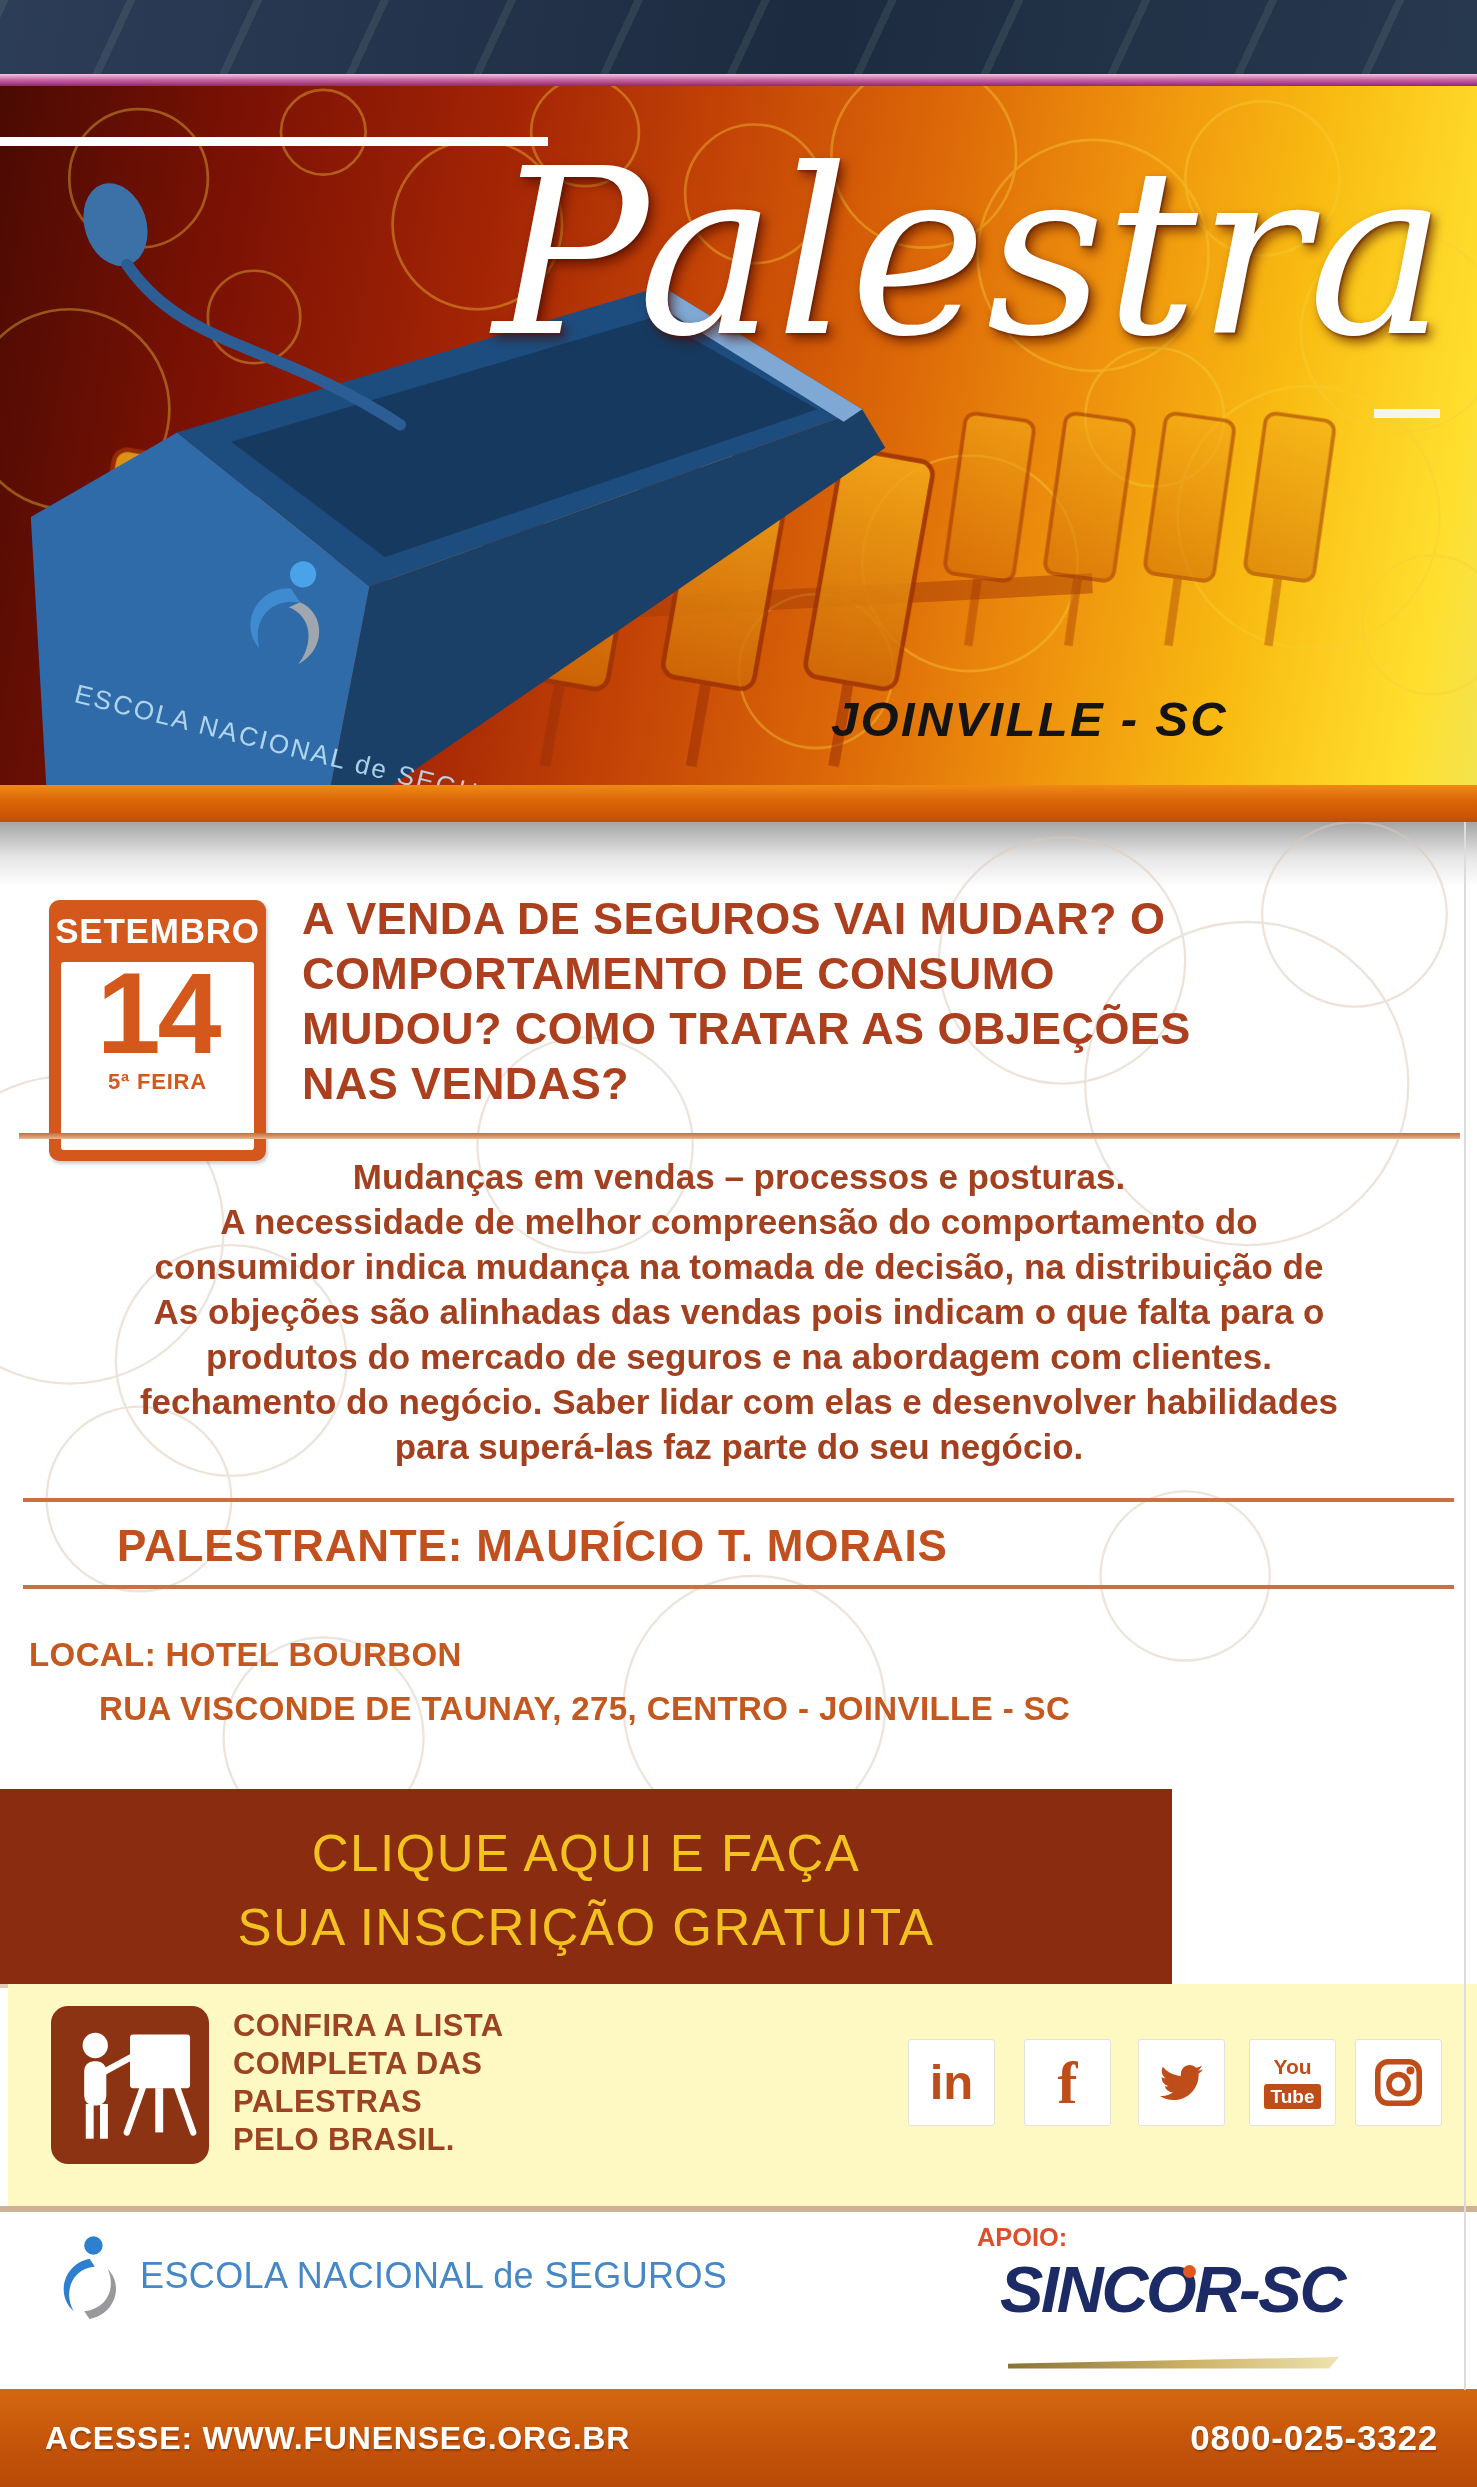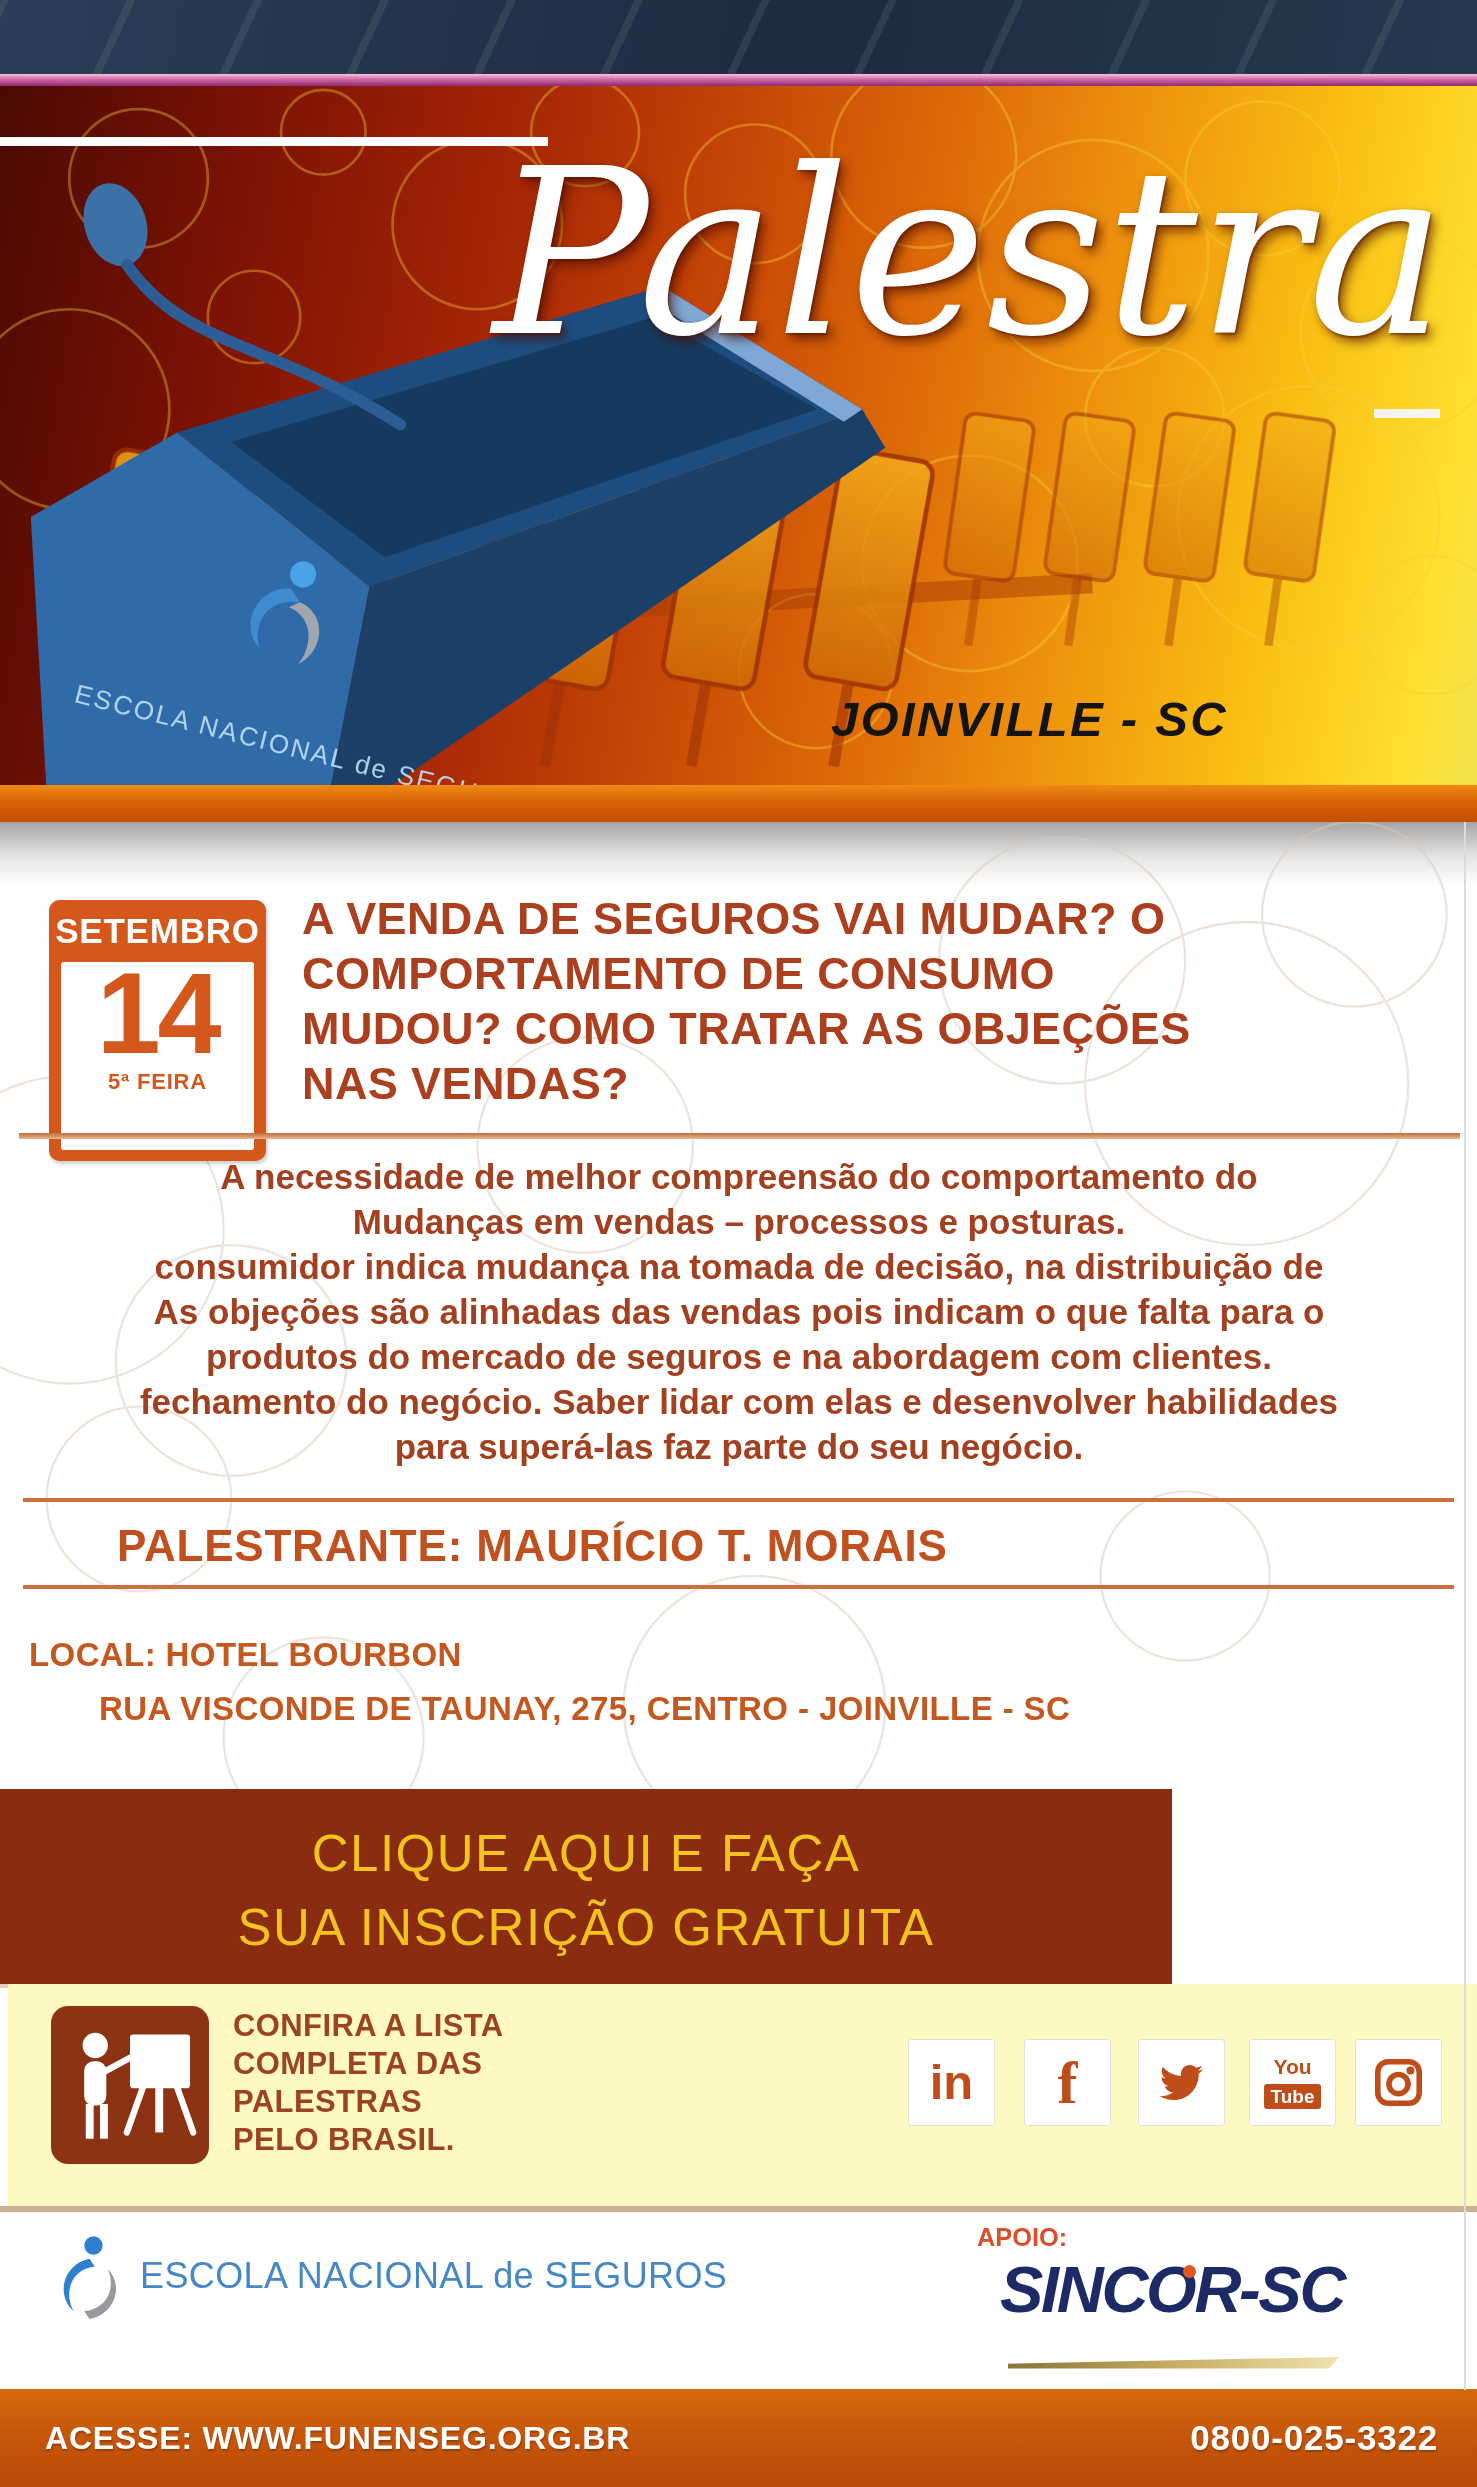--- a/index.html
+++ b/index.html
@@ -236,22 +236,22 @@
     <div class="abs" id="headline">
       <div>A VENDA DE SEGUROS VAI MUDAR? O</div>
       <div>COMPORTAMENTO DE CONSUMO</div>
       <div>MUDOU? COMO TRATAR AS OBJEÇÕES</div>
       <div>NAS VENDAS?</div>
     </div>
 
     <div class="abs rule-thick" style="top:311px;"></div>
 
     <div class="abs" id="para">
+      <div>Mudanças em vendas – processos e posturas.</div>
       <div>A necessidade de melhor compreensão do comportamento do</div>
-      <div>Mudanças em vendas – processos e posturas.</div>
       <div>consumidor indica mudança na tomada de decisão, na distribuição de</div>
       <div>As objeções são alinhadas das vendas pois indicam o que falta para o</div>
       <div>produtos do mercado de seguros e na abordagem com clientes.</div>
       <div>fechamento do negócio. Saber lidar com elas e desenvolver habilidades</div>
       <div>para superá-las faz parte do seu negócio.</div>
     </div>
 
     <div class="abs rule-thin" style="top:676px;"></div>
     <div class="abs" id="speaker">PALESTRANTE: MAURÍCIO T. MORAIS</div>
     <div class="abs rule-thin" style="top:763px;"></div>

